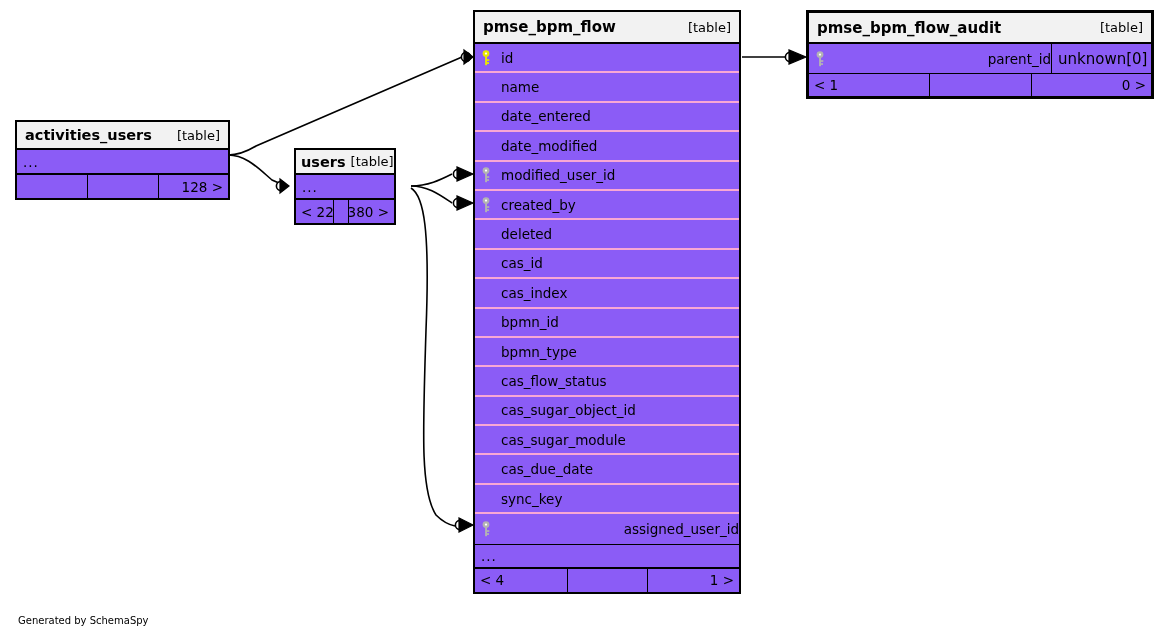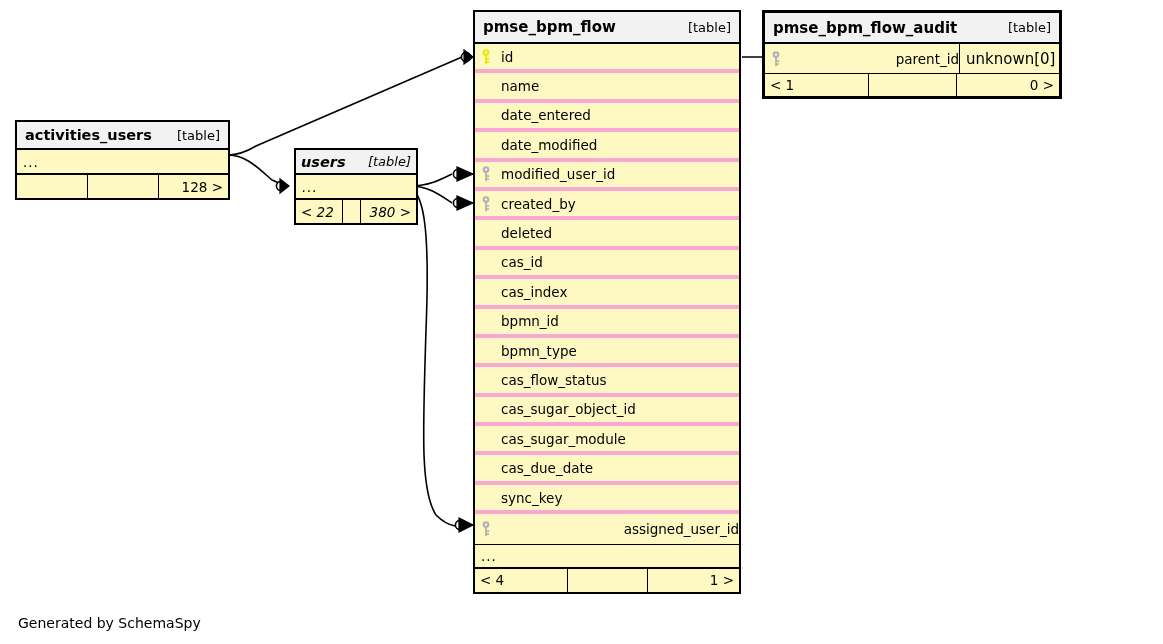--- a/index.html
+++ b/index.html
@@ -23,21 +23,21 @@
   #edges {
     position: absolute;
     left: 0; top: 0;
     width: 1163px;
     height: 644px;
     pointer-events: none;
     z-index: 5;
   }
   .table-box {
     position: absolute;
-    background: #fef9c3;
+    background: #8b5cf6;
     border: 2px solid #000000;
     box-sizing: border-box;
     z-index: 10;
   }
   .table-box.thick {
     border-width: 3px;
   }
   .tbl-header {
     background: #f2f2f2;
     border-bottom: 2px solid #000000;
@@ -60,21 +60,21 @@
     white-space: nowrap;
     padding-left: 8px;
   }
   .tbl-rows {
     display: block;
   }
   .col-row {
     display: flex;
     align-items: center;
     height: 29.4px;
-    border-bottom: 4px solid #f9a8d4;
+    border-bottom: 2px solid #f9a8d4;
     box-sizing: border-box;
     font-size: 13.5px;
     color: #000000;
   }
   .col-row:last-child { border-bottom: none; text-align: right; }
   .key-slot {
     width: 24px;
     min-width: 24px;
     display: flex;
     align-items: center;
@@ -119,21 +119,21 @@
     align-items: center;
     height: 100%;
     overflow: hidden;
     white-space: nowrap;
   }
   .footer-cell.left  { justify-content: flex-start; padding-left: 5px; }
   .footer-cell.mid   { justify-content: center; border-left: 1px solid #000; }
   .footer-cell.right { justify-content: flex-end; padding-right: 5px; border-left: 1px solid #000; }
   .credit {
     position: absolute;
-    font-size: 14px;
+    font-size: 10px;
     color: #000000;
     white-space: nowrap;
     z-index: 20;
   }
   svg.keyicon { display: block; }
 </style>
 </head>
 <body>
 
 <div id="canvas">
@@ -184,21 +184,21 @@
       <span class="tbl-tag">[table]</span>
     </div>
     <div class="ellipsis-row">...</div>
     <div class="footer-row">
       <div class="footer-cell left" style="width:33.4%"></div>
       <div class="footer-cell mid" style="width:33.3%"></div>
       <div class="footer-cell right" style="width:33.3%">128 &gt;</div>
     </div>
   </div>
 
-  <div class="table-box" style="left:294px; top:148px; width:124px;font-style:italic;">
+  <div class="table-box" style="left:294px; top:148px; width:102px;">
     <div class="tbl-header" style="height:25px; padding:0 5px;">
       <span class="tbl-name">users</span>
       <span class="tbl-tag" style="padding-left:5px;">[table]</span>
     </div>
     <div class="ellipsis-row">...</div>
     <div class="footer-row">
       <div class="footer-cell left" style="width:38%">&lt; 22</div>
       <div class="footer-cell mid" style="width:15%"></div>
       <div class="footer-cell right" style="width:47%">380 &gt;</div>
     </div>
@@ -312,21 +312,21 @@
         </div>
       </div>
     <div class="ellipsis-row" style="border-top:1px solid #000;">...</div>
     <div class="footer-row">
       <div class="footer-cell left" style="width:35%">&lt; 4</div>
       <div class="footer-cell mid" style="width:30%"></div>
       <div class="footer-cell right" style="width:35%">1 &gt;</div>
     </div>
   </div>
 
-  <div class="table-box thick" style="left:762px; top:10px; width:300px;">
+  <div class="table-box thick" style="left:806px; top:10px; width:348px;">
     <div class="tbl-header" style="height:31px;">
       <span class="tbl-name" style="font-size:15px;">pmse_bpm_flow_audit</span>
       <span class="tbl-tag">[table]</span>
     </div>
     <div class="tbl-rows" id="audit-columns">
         <div class="col-row">
           <span class="key-slot">
             <svg class="keyicon" width="11" height="16" viewBox="0 0 11 16" xmlns="http://www.w3.org/2000/svg">
               <circle cx="4" cy="3.6" r="3.4" fill="#b3b3b3"></circle>
               <circle cx="4" cy="3.6" r="1.15" fill="#ffffff"></circle>

